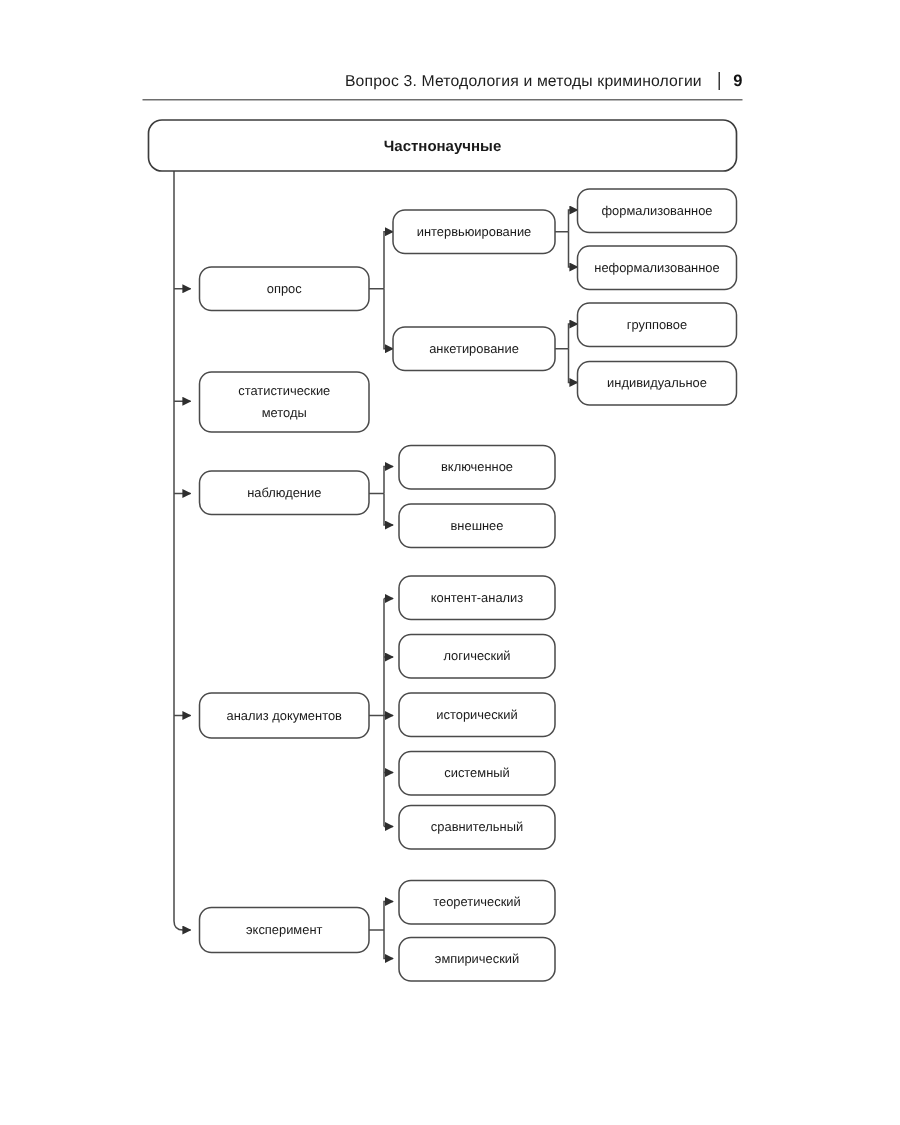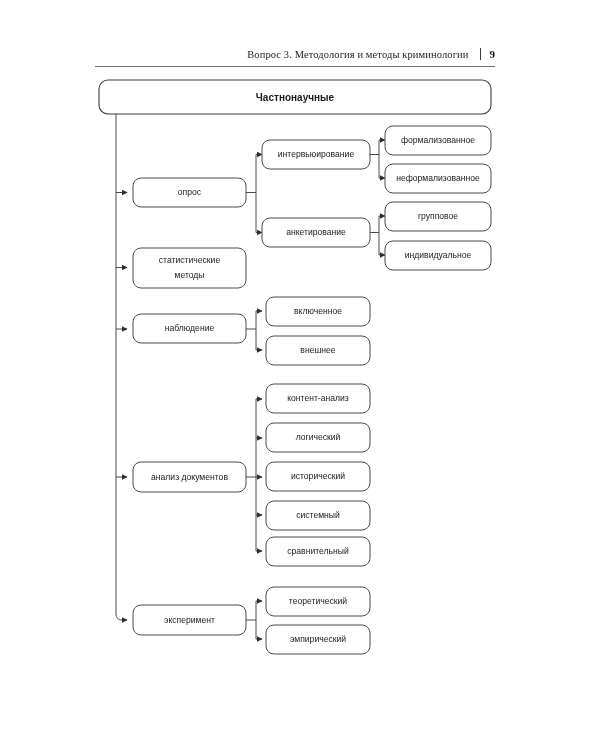--- a/index.html
+++ b/index.html
@@ -26,21 +26,20 @@
   .runhead {
     position: absolute;
     left: 95px;
     top: 44px;
     width: 400px;
     height: 20px;
     display: flex;
     align-items: center;
     justify-content: flex-end;
     white-space: nowrap;
-    font-family: Liberation Serif, serif;
   }
   .runhead-title {
     font-size: 10.5px;
     letter-spacing: 0.1px;
     color: #1c1c1c;
   }
   .runhead-sep {
     display: inline-block;
     width: 1px;
     height: 12px;

